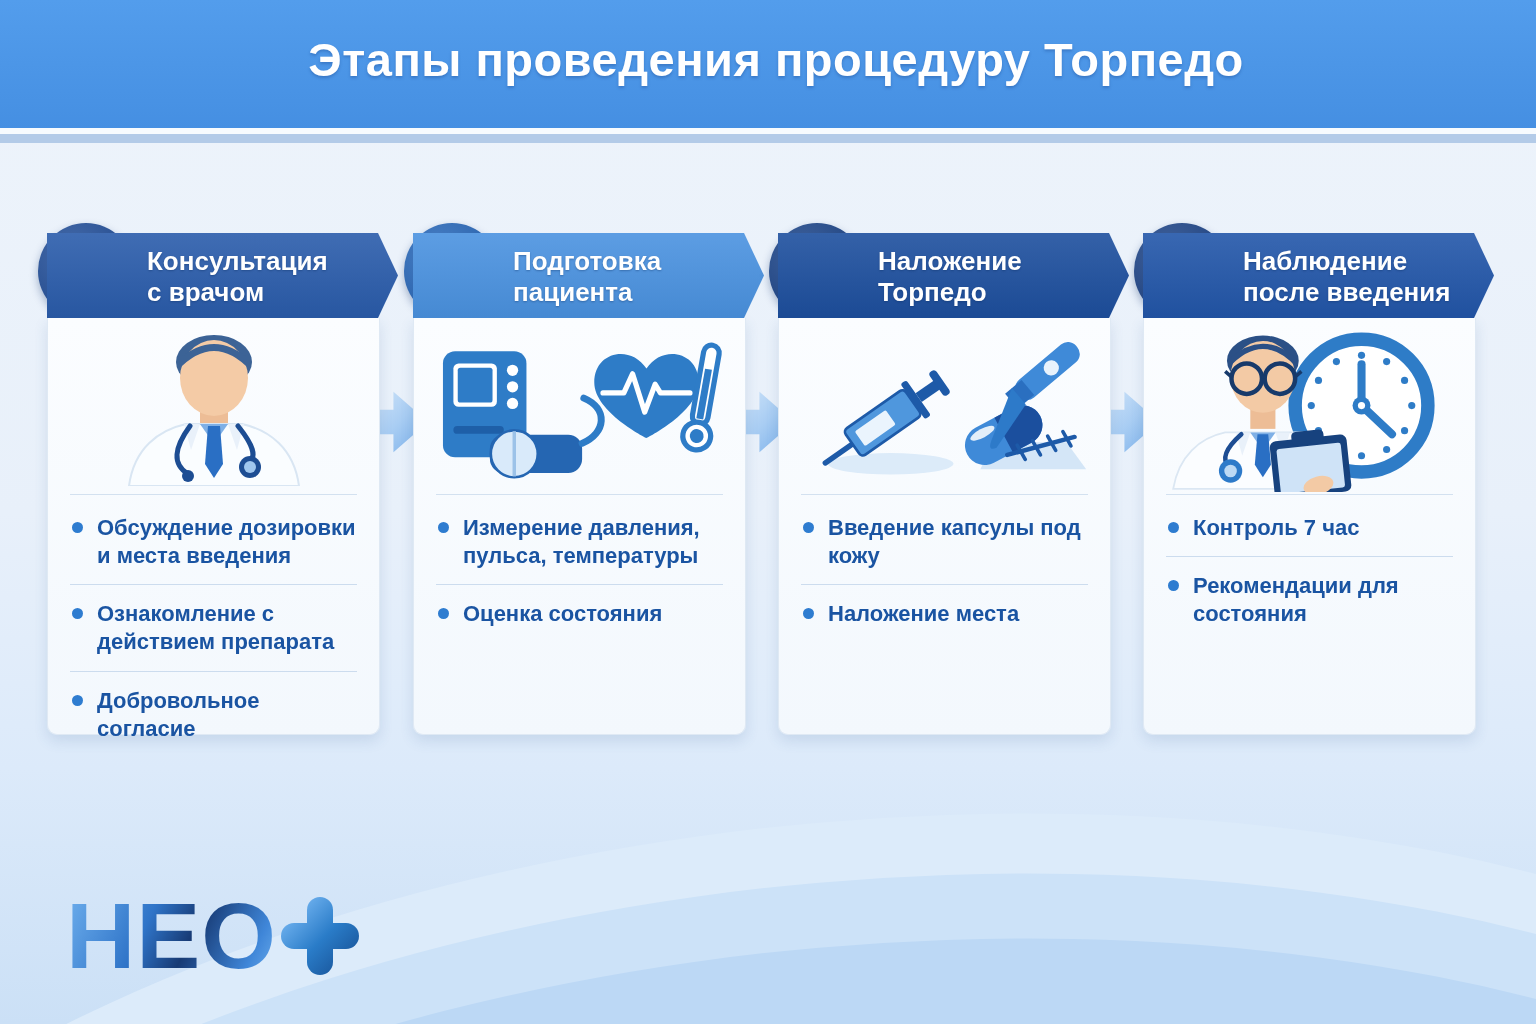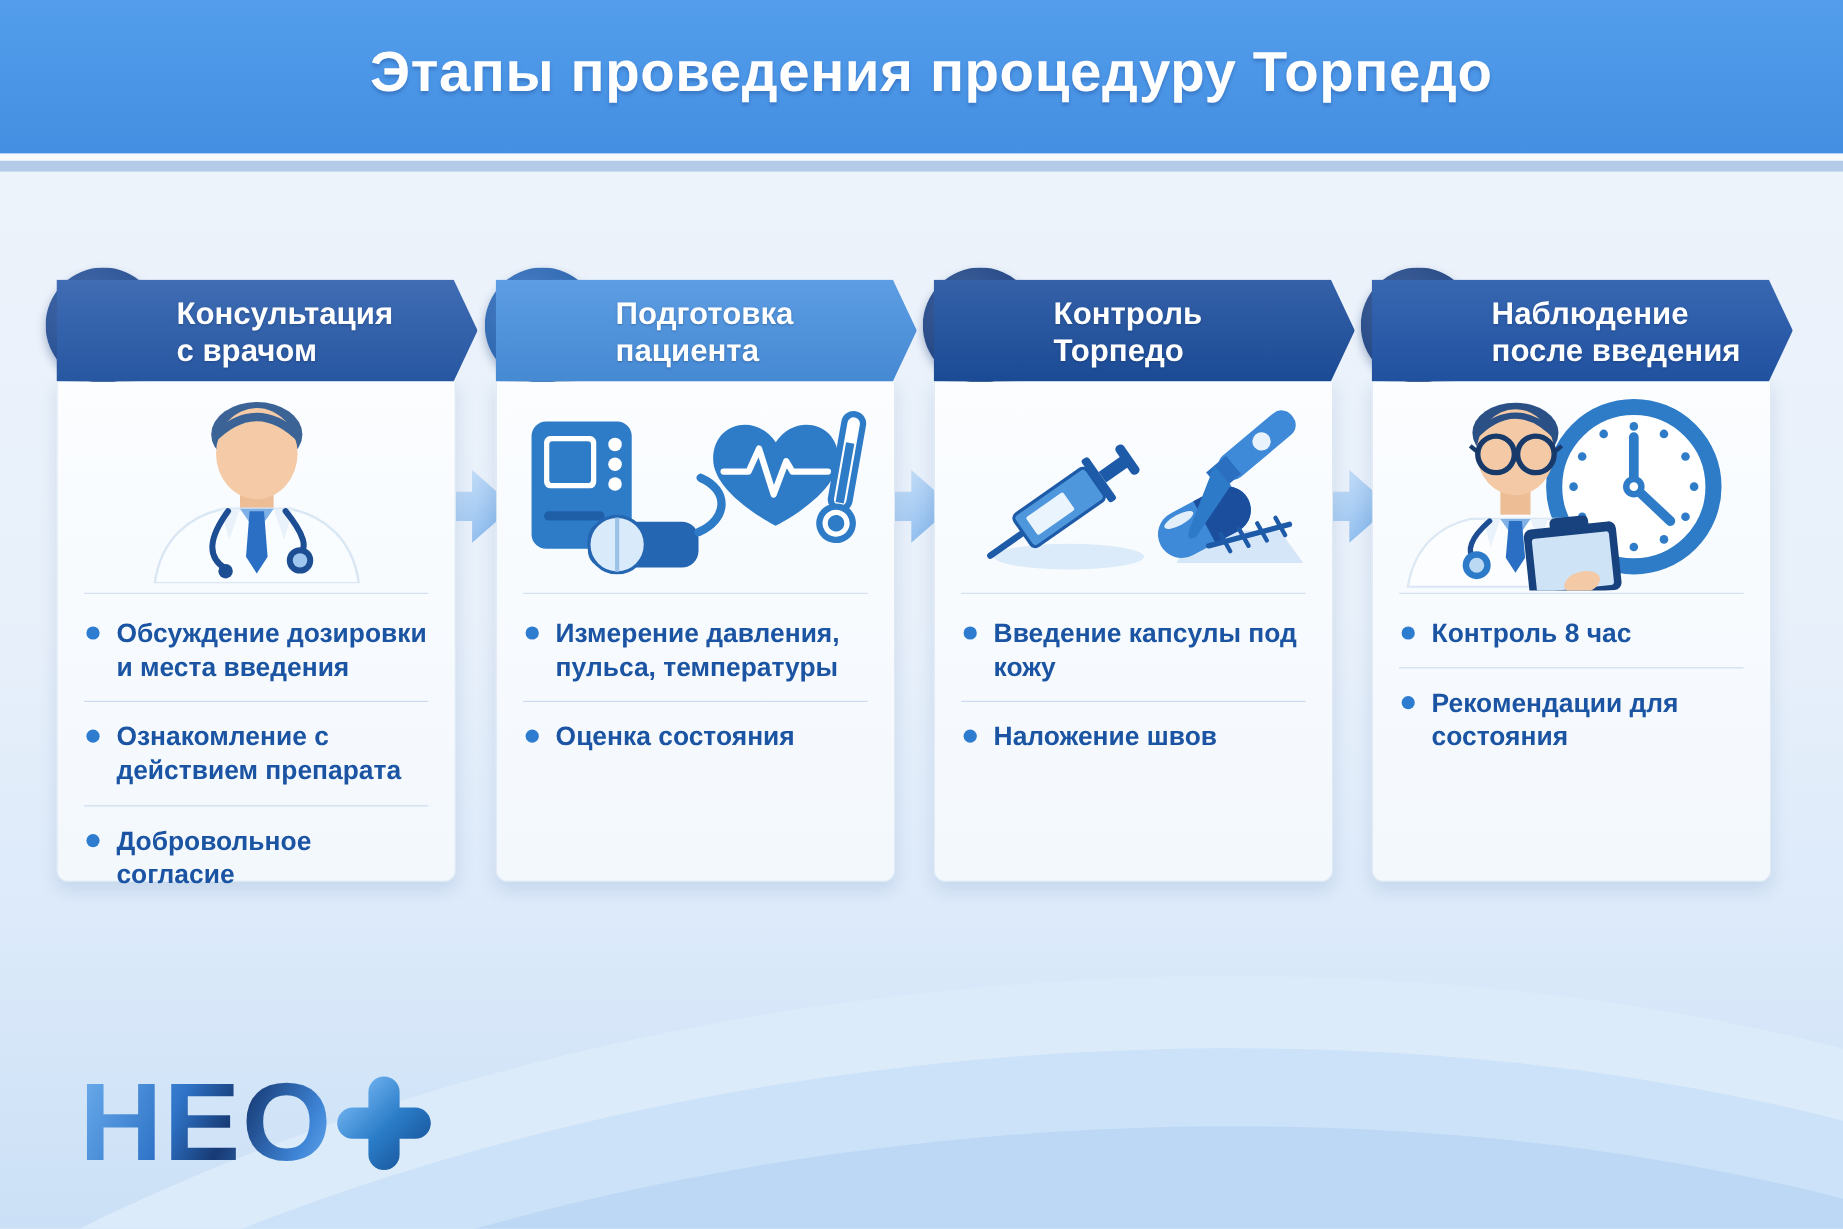--- a/index.html
+++ b/index.html
@@ -174,21 +174,21 @@
             <span class="dot"></span>
             <span class="bt">Добровольное согласие</span>
           </li>
       </ul>
     </div>
   </section>
 
   <section class="card" style="left:778px">
     <div class="banner" style="background-color: rgb(29, 79, 158);">
       <div class="banner-title">
-        <span>Контроль</span><br>
+        <span>Наложение</span><br>
         <span>Торпедо</span>
       </div>
     </div>
     <div class="num-circle" style="background-color: rgb(21, 63, 134);">
       <span class="num">3</span>
     </div>
     <div class="body">
       <div class="icon-area">
         <svg width="300" height="160" viewBox="0 0 320 175">
           <ellipse cx="100" cy="152" rx="70" ry="12" fill="#dcebf9"></ellipse>
@@ -219,21 +219,21 @@
           <line x1="292" y1="116" x2="301" y2="132" stroke="#1d5aa8" stroke-width="4" stroke-linecap="round"></line>
         </svg>
       </div>
       <ul class="bullets">
         <li>
             <span class="dot"></span>
             <span class="bt">Введение капсулы под кожу</span>
           </li>
         <li>
             <span class="dot"></span>
-            <span class="bt">Наложение швов</span>
+            <span class="bt">Наложение места</span>
           </li>
       </ul>
     </div>
   </section>
 
   <section class="card" style="left:1143px">
     <div class="banner" style="background-color: rgb(34, 86, 169);">
       <div class="banner-title">
         <span>Наблюдение</span><br>
         <span>после введения</span>
@@ -283,21 +283,21 @@
             <rect x="118" y="128" width="86" height="64" rx="7" fill="#17427e"></rect>
             <rect x="125" y="137" width="72" height="50" rx="3" fill="#cfe3f7"></rect>
             <rect x="143" y="120" width="36" height="15" rx="5" fill="#17427e"></rect>
           </g>
           <ellipse cx="170" cy="181" rx="17" ry="10" fill="#f3caa5" transform="rotate(-15 170 181)"></ellipse>
         </svg>
       </div>
       <ul class="bullets">
         <li>
             <span class="dot"></span>
-            <span class="bt">Контроль 8 час</span>
+            <span class="bt">Контроль 7 час</span>
           </li>
         <li>
             <span class="dot"></span>
             <span class="bt">Рекомендации для состояния</span>
           </li>
       </ul>
     </div>
   </section>
 
   <div class="arrow arrow1"></div>

